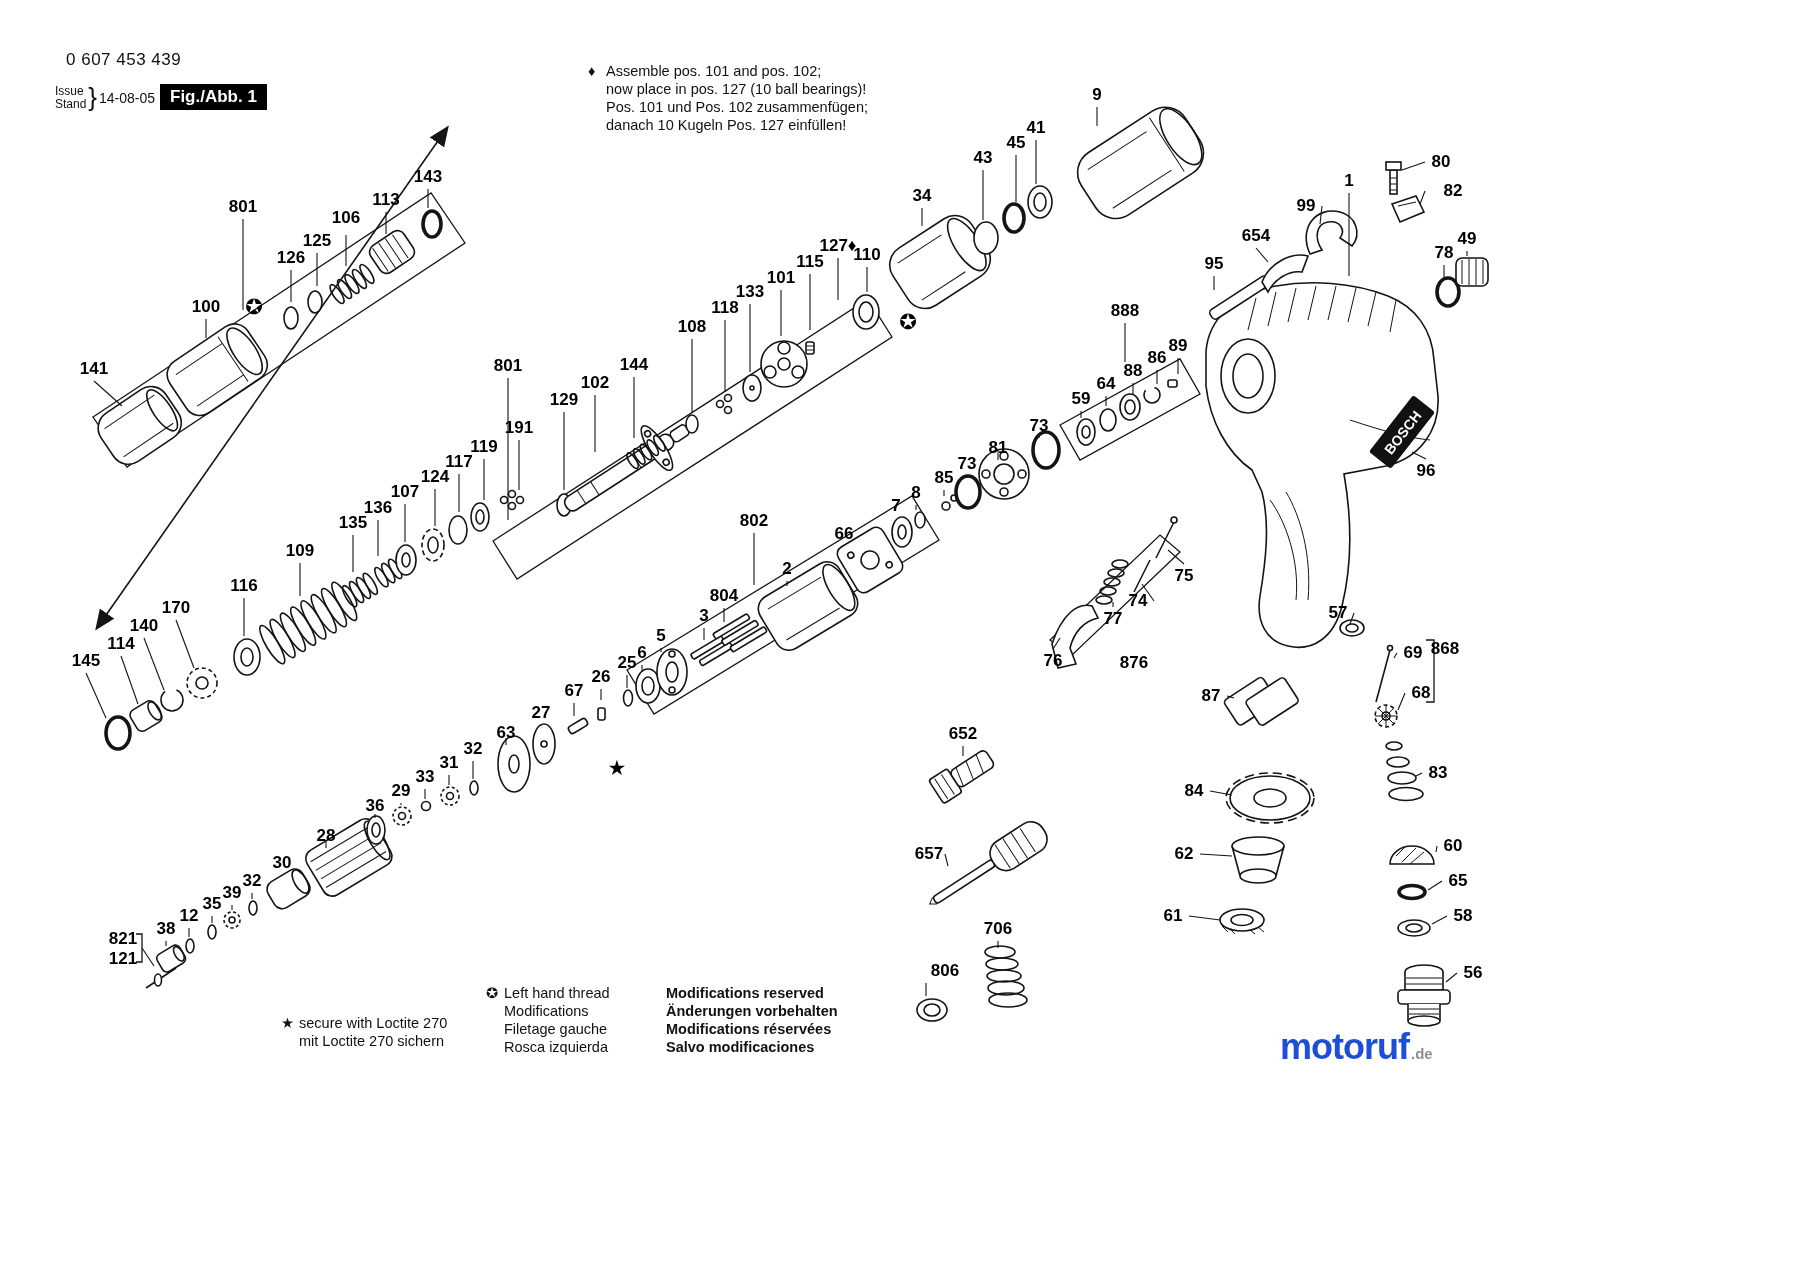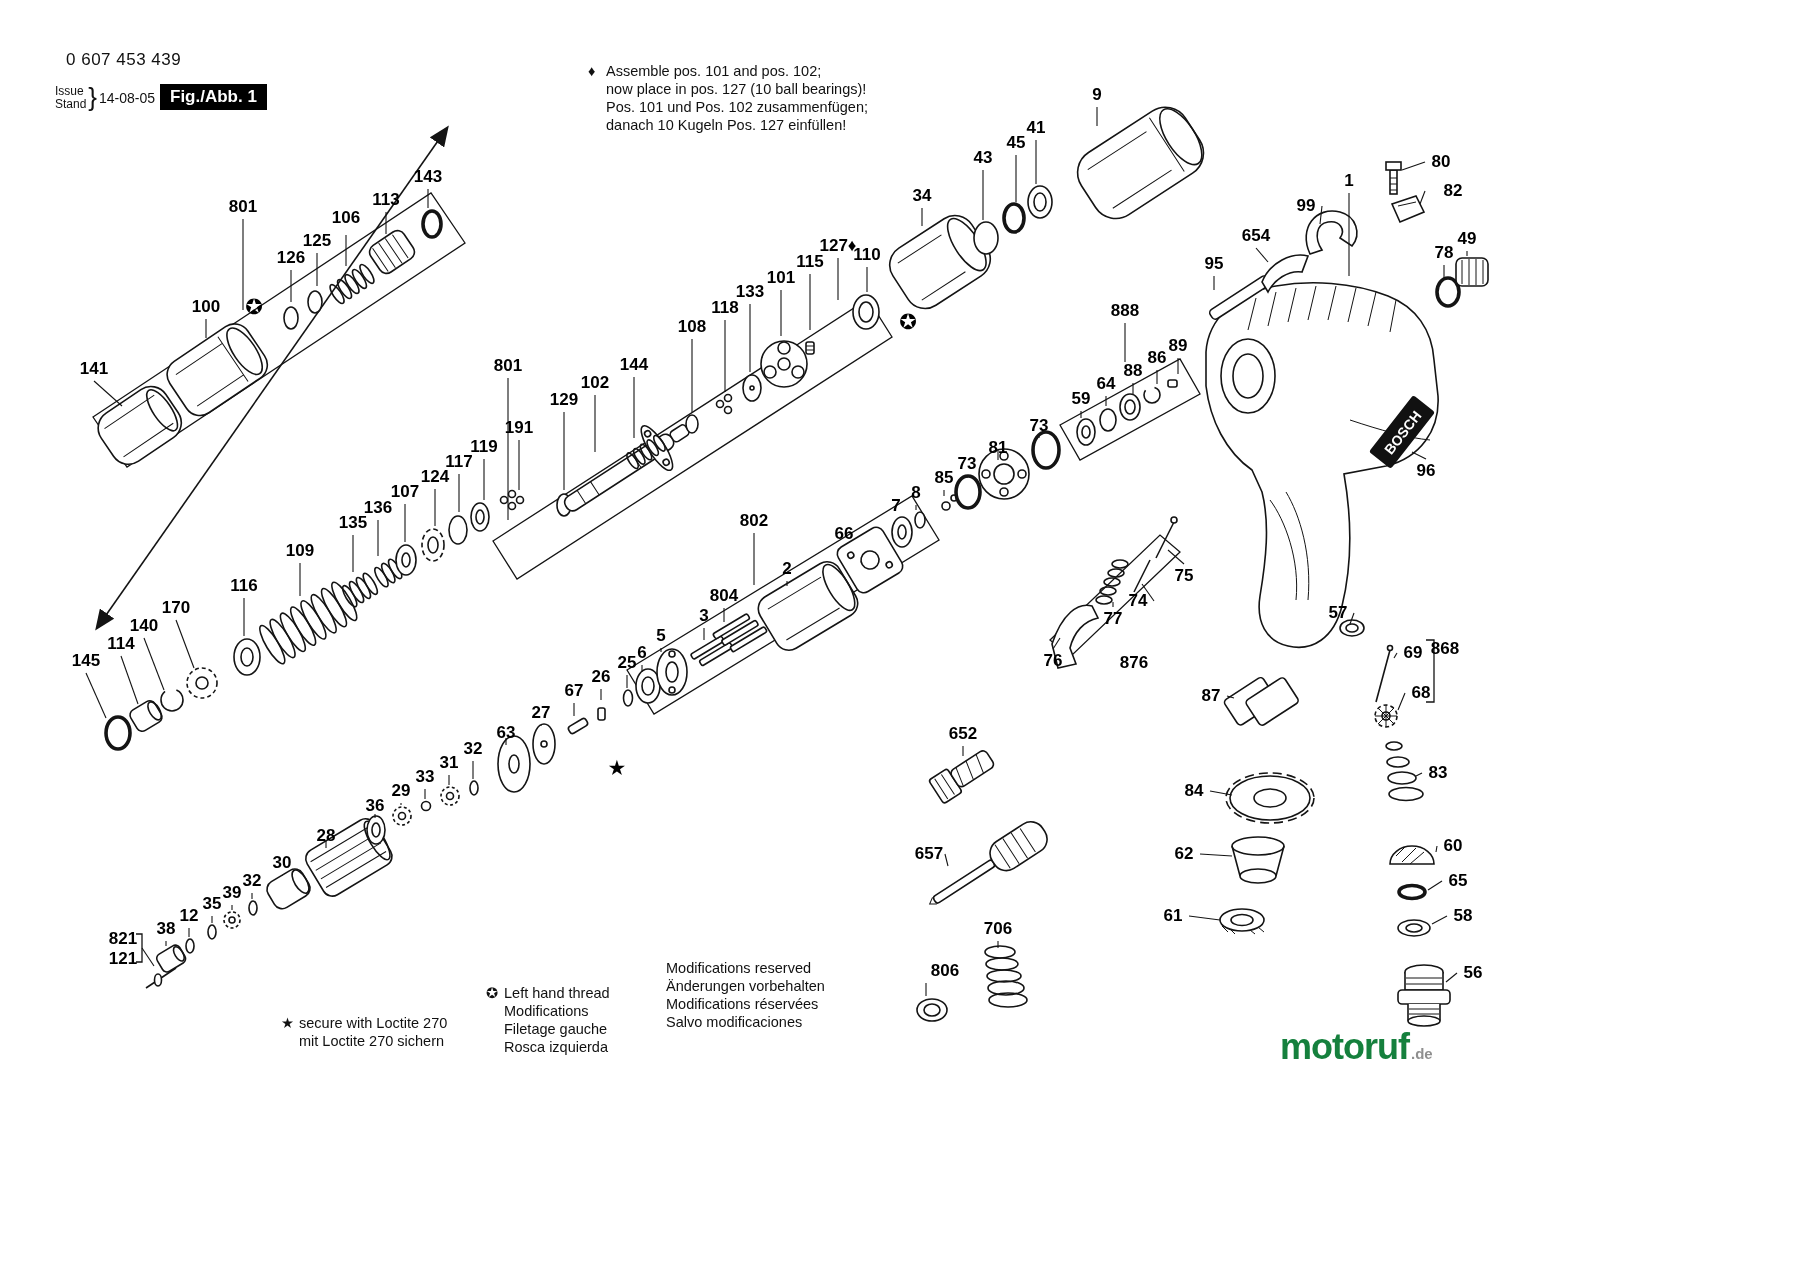--- a/index.html
+++ b/index.html
@@ -21,21 +21,21 @@
   .hdr-issue .small { font-size:12px; line-height:13px; }
   .hdr-issue .brace { font-size:26px; font-weight:400; margin:0 2px; }
   .hdr-issue .date { font-size:14px; }
   .fig-box { position:absolute; left:160px; top:84px; background:#000; color:#fff; font-size:17px; font-weight:700; padding:3px 10px; }
   .note { position:absolute; font-size:14.5px; line-height:18px; }
   .note .sym-cell { display:inline-block; width:18px; }
   .note .ind { padding-left:18px; }
   .note-assembly { left:588px; top:62px; }
   .note-lht { left:486px; top:984px; }
   .note-loctite { left:281px; top:1014px; }
-  .note-mods { left:666px; top:959px; }
+  .note-mods { left:666px; top:984px;font-weight:bold; }
   .watermark { position:absolute; left:1280px; top:1026px; display:flex; align-items:baseline; }
   .watermark .word { font-size:36px; font-weight:700; letter-spacing:-1px; }
   .watermark .tld { font-size:15px; font-weight:700; margin-left:2px; }
 </style>
 </head>
 <body>
 
 <div class="page">
 
   <svg id="art" width="1800" height="1271" viewBox="0 0 1800 1271">
@@ -680,17 +680,17 @@
       <div class="part-label" style="left: 1194px; top: 791px;">84</div>
       <div class="part-label" style="left: 1184px; top: 854px;">62</div>
       <div class="part-label" style="left: 1173px; top: 916px;">61</div>
       <div class="part-label" style="left: 963px; top: 734px;">652</div>
       <div class="part-label" style="left: 929px; top: 854px;">657</div>
       <div class="part-label" style="left: 998px; top: 929px;">706</div>
       <div class="part-label" style="left: 945px; top: 971px; text-align: center;">806</div>
     </div>
 
   <div class="watermark">
-    <span class="word" style="color: #15803d;">motoruf</span>
+    <span class="word" style="color: #1d4ed8;">motoruf</span>
       <span class="tld" style="color: rgb(143, 143, 143);">.de</span>
   </div>
 
 </div>
 
 </body></html>

